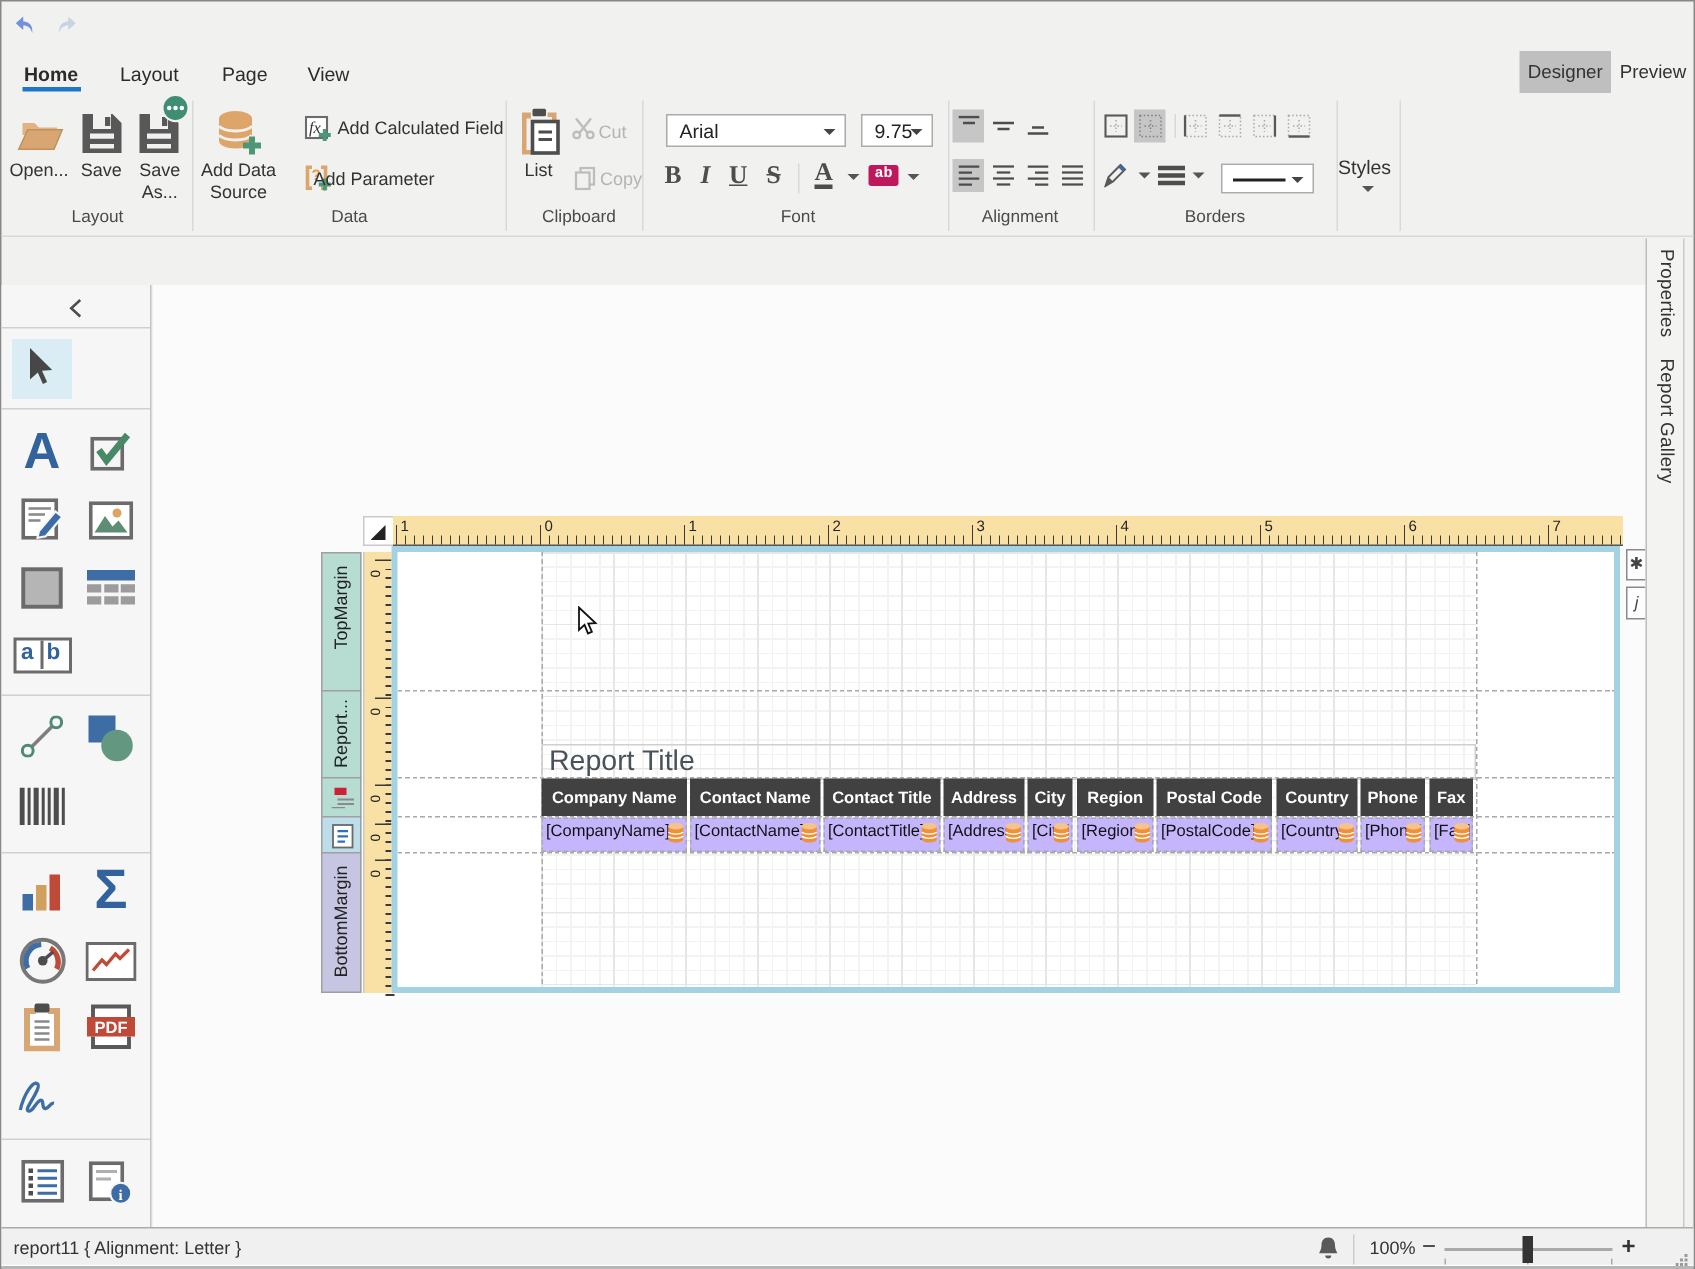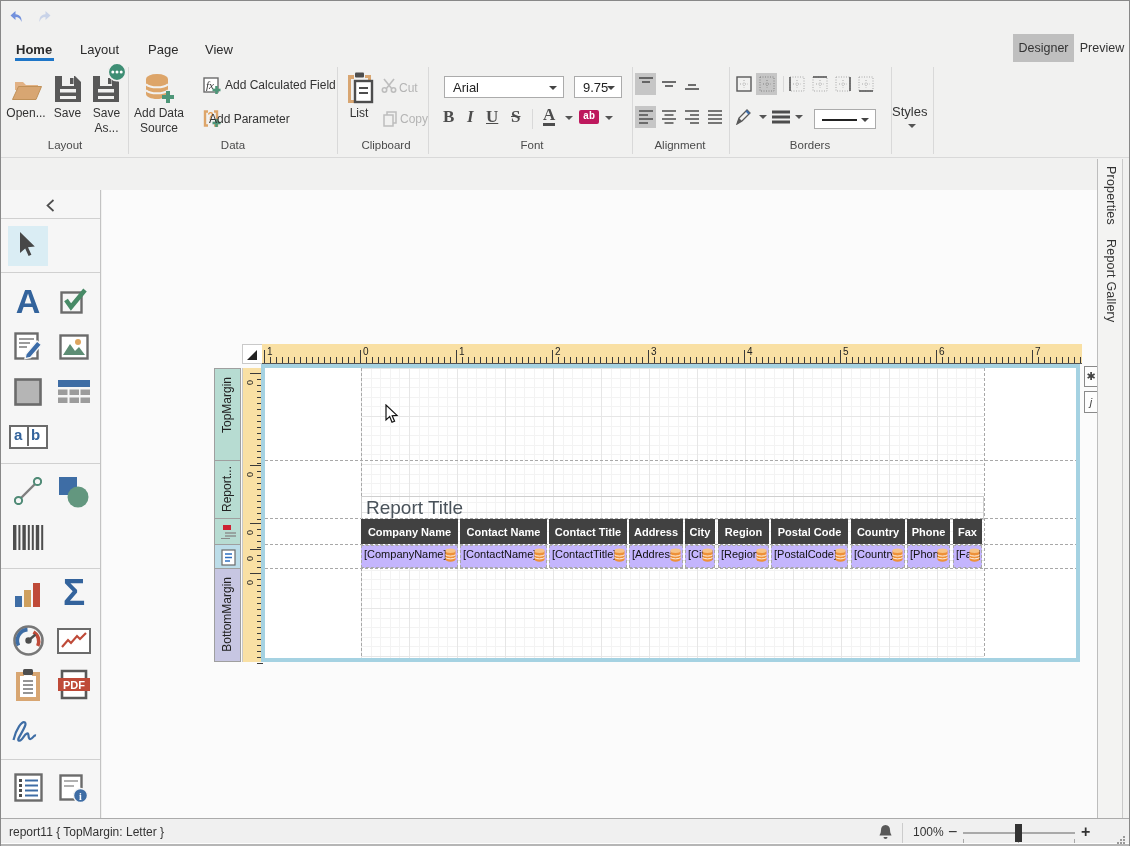--- a/index.html
+++ b/index.html
@@ -645,21 +645,21 @@
         <path d="M1 1 L1 16 L4.7 12.6 L7 18.3 L9.6 17.2 L7.2 11.7 L12 11.4 Z" fill="#fff" stroke="#111" stroke-width="1.2"></path>
       </svg>
   </div>
   <div id="rstrip" class="abs">
     <span class="vtext" style="position:absolute;left:6px;top:7px;">Properties</span>
     <span class="vtext" style="position:absolute;left:6px;top:80px;">Report Gallery</span>
   </div>
   <div class="abs" style="left:0;top:842px;width:1128px;height:1px;background:#fdfdfd;"></div>
   <div class="abs" style="left:0;top:843px;width:1128px;height:2px;background:#b6b6b6;"></div>
   <div id="sbar" class="abs">
-    <span style="position:absolute;left:8px;top:6px;">report11 { TopMargin: Letter }</span>
+    <span style="position:absolute;left:8px;top:6px;">report11 { Alignment: Letter }</span>
     <svg style="position:absolute;left:877px;top:5px;" width="15" height="16" viewBox="0 0 15 16">
         <path d="M7.5 1 C10.5 1 12 3.2 12 6 C12 9.5 13.5 10.6 13.5 11.5 H1.5 C1.5 10.6 3 9.5 3 6 C3 3.2 4.5 1 7.5 1 Z" fill="#595959"></path>
         <path d="M5.5 13 a2 2 0 0 0 4 0 Z" fill="#595959"></path>
       </svg>
     <div style="position:absolute;left:901px;top:4px;width:1px;height:20px;background:#cccccc;"></div>
     <span style="position:absolute;left:912px;top:6px;">100%</span>
     <span style="position:absolute;left:947px;top:4px;font-size:16px;color:#333;">−</span>
     <div style="position:absolute;left:962px;top:13px;width:112px;height:2px;background:#a9a9a9;"></div>
     <div style="position:absolute;left:962px;top:20px;width:1px;height:4px;background:#a9a9a9;"></div>
     <div style="position:absolute;left:1017px;top:20px;width:1px;height:4px;background:#a9a9a9;"></div>

